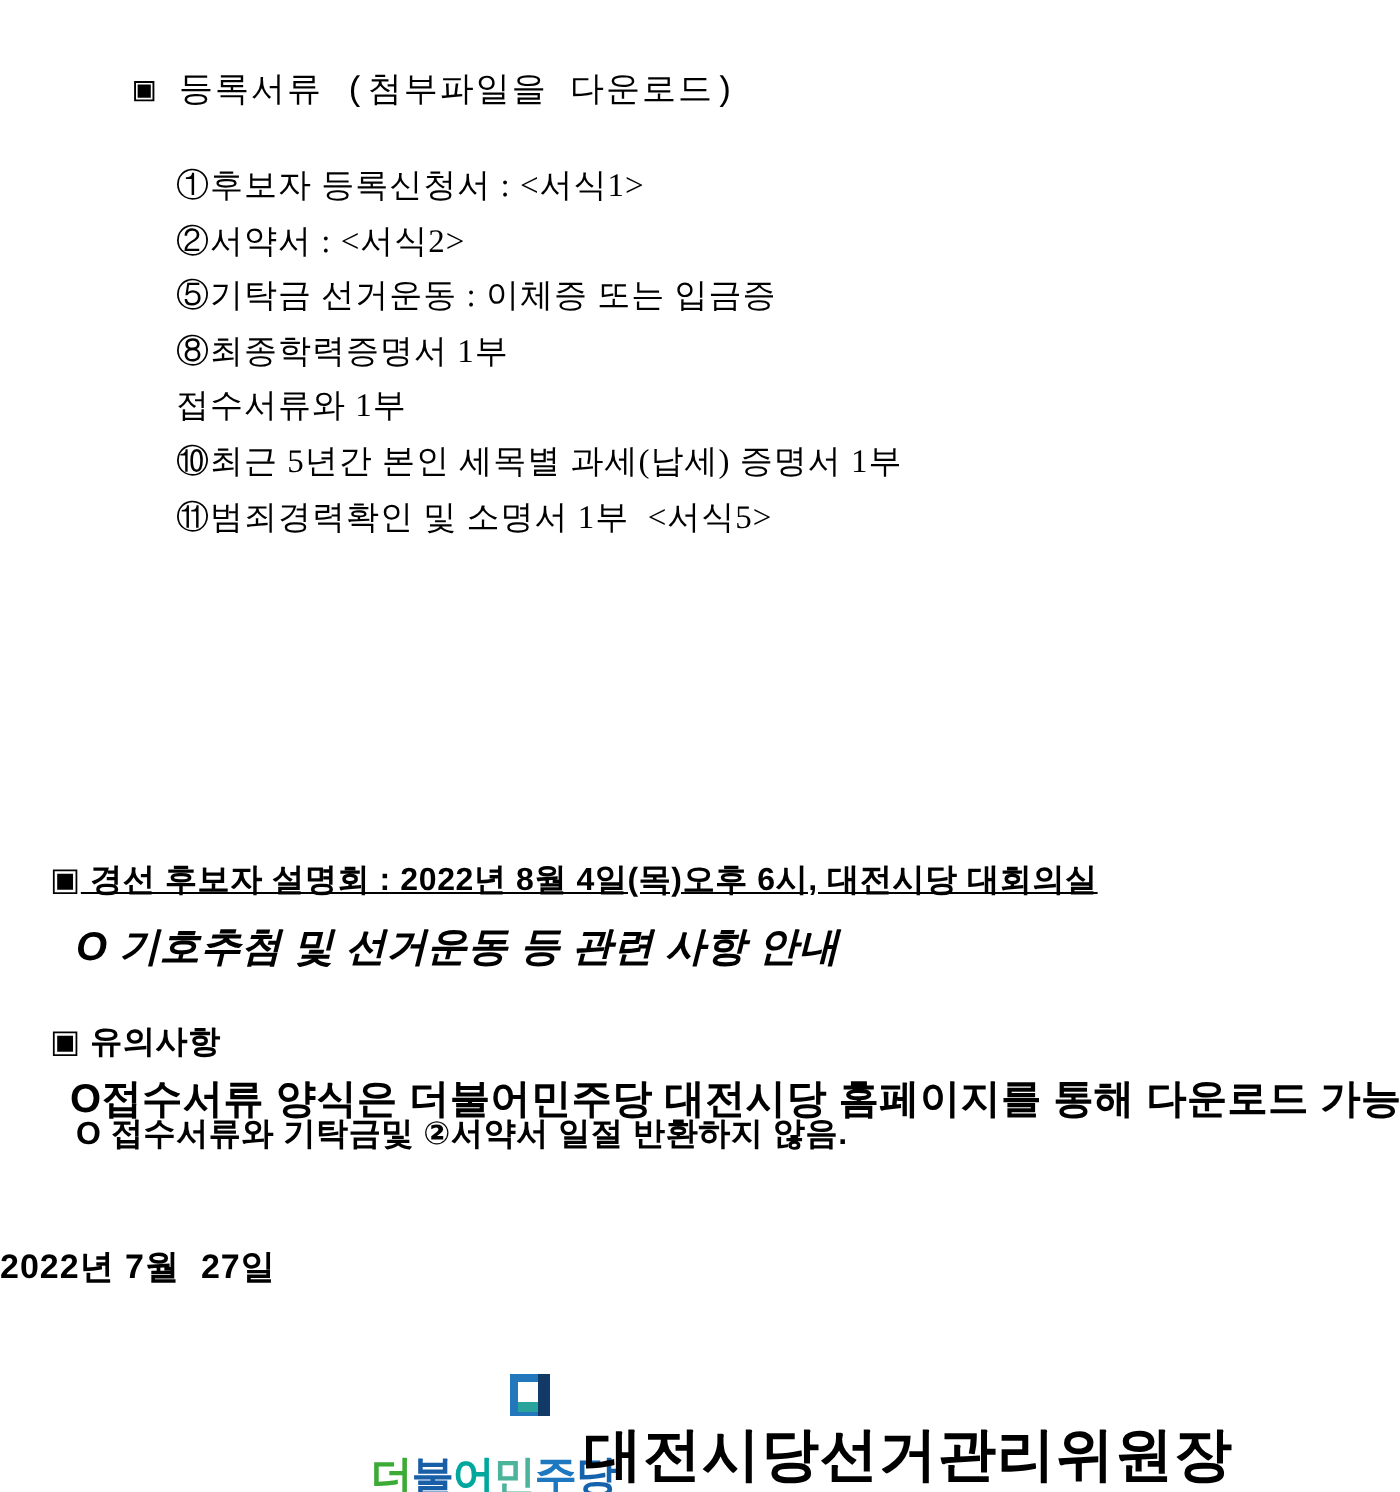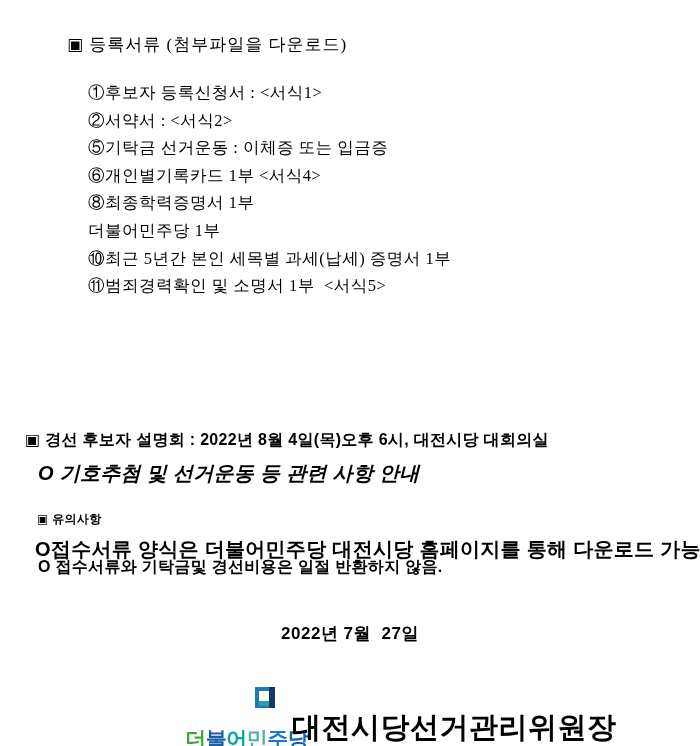--- a/index.html
+++ b/index.html
@@ -5,49 +5,49 @@
   html,body{margin:0;padding:0;}
   body{
     width:700px;height:746px;
     background:#ffffff;
     color:#000000;
     font-family:"Liberation Serif","DejaVu Serif",serif;
     position:relative;
     overflow:hidden;
   }
   .page{position:absolute;inset:0;background:#ffffff;}
-  .line{position:absolute;white-space:pre;}
+  .line{position:absolute;white-space:pre;font-family:Liberation Mono, monospace;}
 
   
   .sec1-title{top:33px;left:67px;font-size:17px;letter-spacing:1px;}
   .sec1-items{position:absolute;top:79px;left:88px;}
   .sec1-items .item{
     height:27.6px;line-height:27.6px;
     font-size:16.5px;letter-spacing:0.5px;white-space:pre;
   }
 
   
   .gothic{
     font-family:"Liberation Sans","DejaVu Sans",sans-serif;
     font-weight:700;
   }
 
   
-  .sec2-title{top:430px;left:25px;font-size:16px;letter-spacing:0.3px;}
+  .sec2-title{top:430px;left:25px;font-size:16px;letter-spacing:0.3px;text-decoration:underline;}
   .sec2-note{top:460px;left:38px;font-size:20px;letter-spacing:0.3px;font-style:italic;}
 
   
-  .sec3-title{top:511px;left:25px;font-size:12px;letter-spacing:0.3px;margin-left:12px;}
+  .sec3-title{top:511px;left:25px;font-size:16px;letter-spacing:0.3px;}
   .sec3-line1{top:536px;left:35px;font-size:20px;letter-spacing:0.3px;}
   .sec3-line2{top:557px;left:38px;font-size:16px;letter-spacing:0.3px;}
 
   
   .date-line{
     top:622px;left:0;width:700px;
-    text-align:center;font-size:17px;letter-spacing:0.5px;
+    text-align:left;font-size:17px;letter-spacing:0.5px;
   }
 
   
   .party-logo{
     position:absolute;top:703px;left:164px;
     font-family:"Liberation Sans","DejaVu Sans",sans-serif;
     font-weight:700;font-size:21px;line-height:24px;
     white-space:pre;letter-spacing:-0.5px;
   }
   .party-symbol{
@@ -64,33 +64,32 @@
 <body>
 
 <div class="page">
 
   <div class="line sec1-title"><span>▣</span> <span>등록서류 (첨부파일을 다운로드)</span></div>
 
   <div class="sec1-items">
     <div class="item">①후보자 등록신청서 : &lt;서식1&gt;</div>
     <div class="item">②서약서 : &lt;서식2&gt;</div>
     <div class="item">⑤기탁금 선거운동 : 이체증 또는 입금증</div>
-    <div class="item">⑥개인별기록카드 1부 &lt;서식4&gt;</div>
     <div class="item">⑧최종학력증명서 1부</div>
-    <div class="item">더불어민주당 1부</div>
+    <div class="item">접수서류와 1부</div>
     <div class="item">⑩최근 5년간 본인 세목별 과세(납세) 증명서 1부</div>
     <div class="item">⑪범죄경력확인 및 소명서 1부  &lt;서식5&gt;</div>
   </div>
 
   <div class="line gothic sec2-title"><span>▣</span><span> 경선 후보자 설명회 : 2022년 8월 4일(목)오후 6시, 대전시당 대회의실</span></div>
   <div class="line gothic sec2-note">O 기호추첨 및 선거운동 등 관련 사항 안내</div>
 
   <div class="line gothic sec3-title"><span>▣</span><span> 유의사항</span></div>
   <div class="line gothic sec3-line1">O접수서류 양식은 더불어민주당 대전시당 홈페이지를 통해 다운로드 가능</div>
-  <div class="line gothic sec3-line2">O 접수서류와 기탁금및 경선비용은 일절 반환하지 않음.</div>
+  <div class="line gothic sec3-line2">O 접수서류와 기탁금및 ②서약서 일절 반환하지 않음.</div>
 
   <div class="line gothic date-line">2022년 7월  27일</div>
 
   <div class="party-logo">
     <span style="color: rgb(59, 171, 54);">더</span><span style="color: rgb(24, 95, 168);">불</span><span style="color: rgb(0, 167, 157);">어</span><span style="color: rgb(76, 180, 154);">민</span><span style="color: rgb(30, 120, 192);">주</span><span style="color: rgb(21, 99, 173);">당</span>
   </div>
 
   <svg class="party-symbol" viewBox="0 0 20 21" xmlns="http://www.w3.org/2000/svg">
     <rect x="0" y="0" width="20" height="21" fill="#2277bd"></rect>
     <rect x="14" y="0" width="6" height="21" fill="#123a66"></rect>

